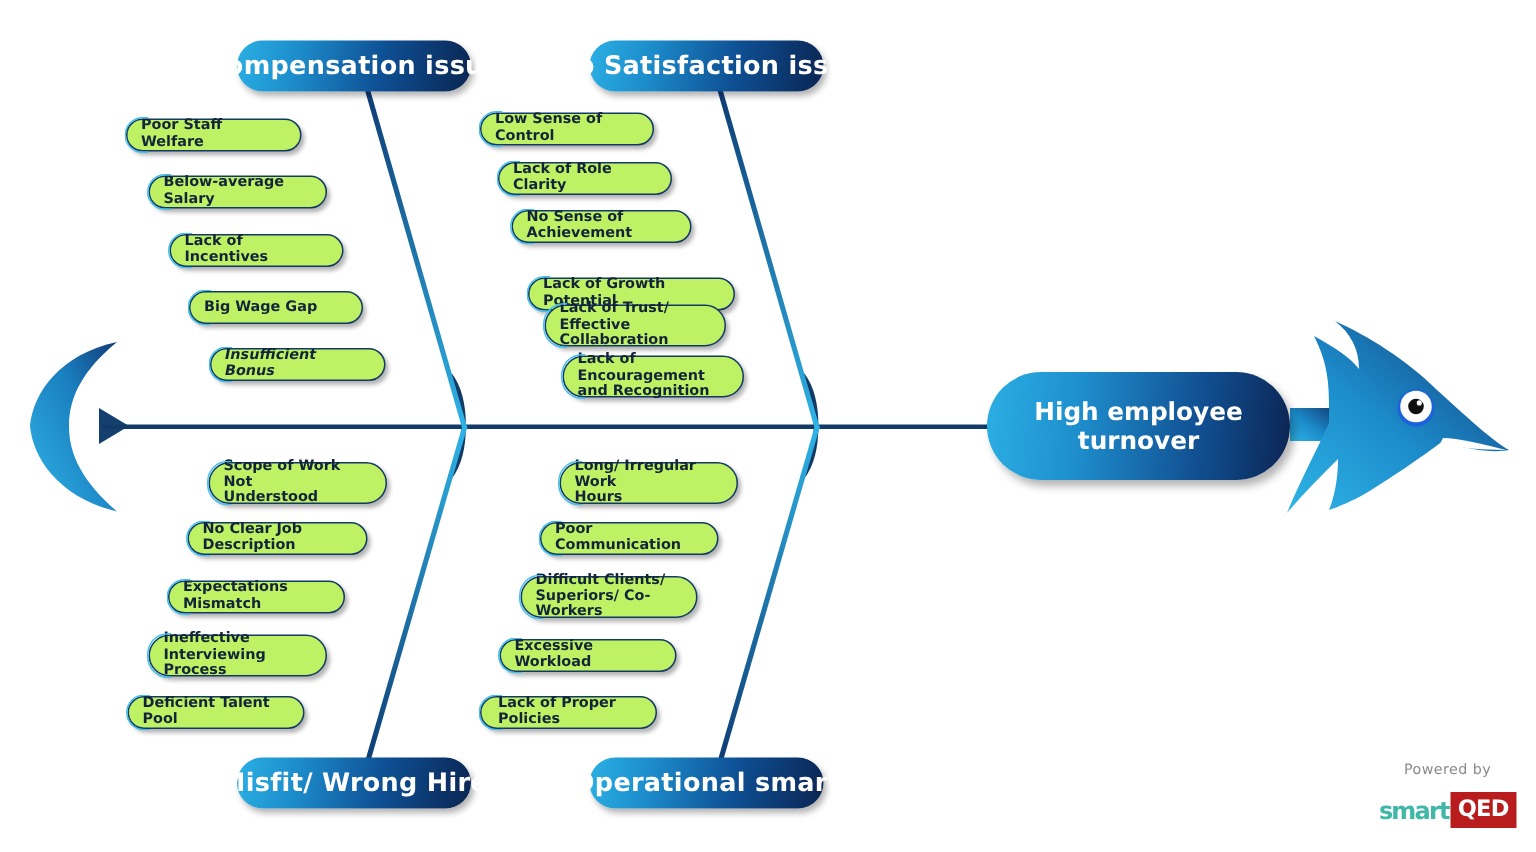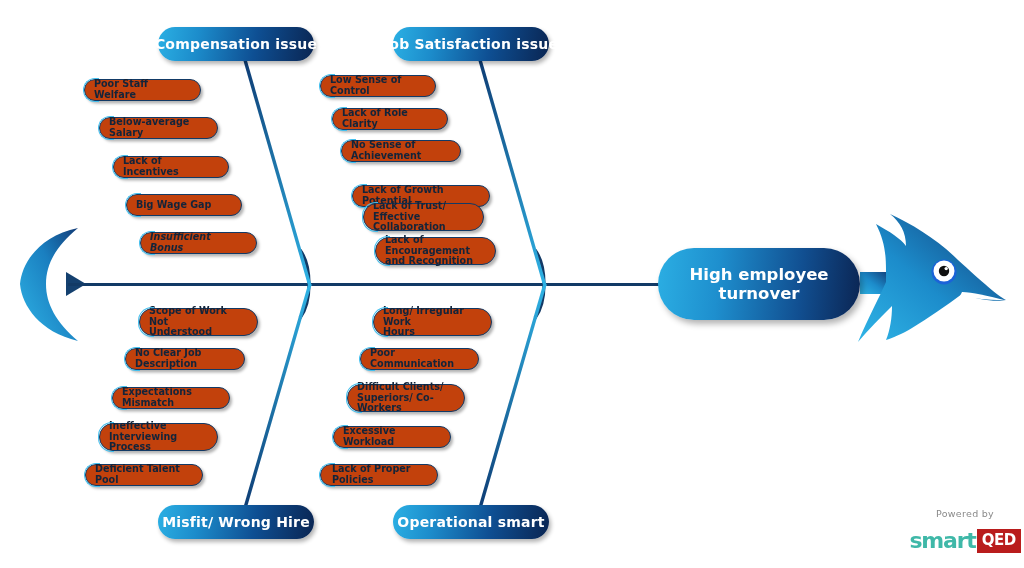--- a/index.html
+++ b/index.html
@@ -8,29 +8,29 @@
     font-family:"DejaVu Sans","Liberation Sans",sans-serif;
     background:#ffffff;
   }
   #canvas{position:absolute;left:0;top:0;width:1024px;height:568px;}
   svg.layer{position:absolute;left:0;top:0;width:1024px;height:568px;pointer-events:none;}
 
   
   .cat{
     position:absolute;height:34px;border-radius:17px;
     display:flex;align-items:center;justify-content:center;
-    color:#ffffff;font-weight:bold;font-size:14px;letter-spacing:.2px;
+    color:#ffffff;font-weight:bold;font-size:17px;letter-spacing:.2px;
     background:linear-gradient(100deg,#2BB0E4 0%,#1C8CCB 26%,#0E4F93 62%,#0A2552 100%);
     box-shadow:2px 3px 4px rgba(0,0,0,.30);
     white-space:nowrap;
   }
 
   
   .cause{
-    position:absolute;background:#c2410c;border-radius:14px;
+    position:absolute;background:#bef264;border-radius:14px;
     border:1.6px solid #123a66;
     box-shadow:2px 2.5px 3px rgba(0,0,0,.30);
     display:flex;align-items:center;
     padding:3px 10px 3px 9px;
     box-sizing:border-box;
     font-size:9.6px;font-weight:bold;color:#13243a;line-height:1.14;
     z-index:4;
   }
   .cause.one{height:22px;}
   .cause.two{height:28px;}
@@ -53,21 +53,21 @@
     display:flex;align-items:center;justify-content:center;
     color:#fff;font-weight:bold;font-size:16.5px;line-height:1.18;text-align:center;
     z-index:5;
   }
 
   
   #brand{position:absolute;left:912px;top:508px;width:106px;text-align:center;}
   #brand .pw{font-size:9.5px;color:#8a8a8a;letter-spacing:.3px;}
   #brand .logo{display:flex;align-items:center;justify-content:center;margin-top:9px;}
   #brand .smart{
-    font-size:22px;font-weight:bold;color:#3FB8A8;letter-spacing:-1.2px;
+    font-size:16px;font-weight:bold;color:#3FB8A8;letter-spacing:-1.2px;
     font-family:"DejaVu Sans","Liberation Sans",sans-serif;
   }
   #brand .qed{
     background:#b91c1c;color:#ffffff;font-size:15px;font-weight:bold;
     padding:4px 5px 5px 5px;letter-spacing:-.5px;line-height:1;
     margin-left:1px;
   }
 </style>
 </head>
 <body>

